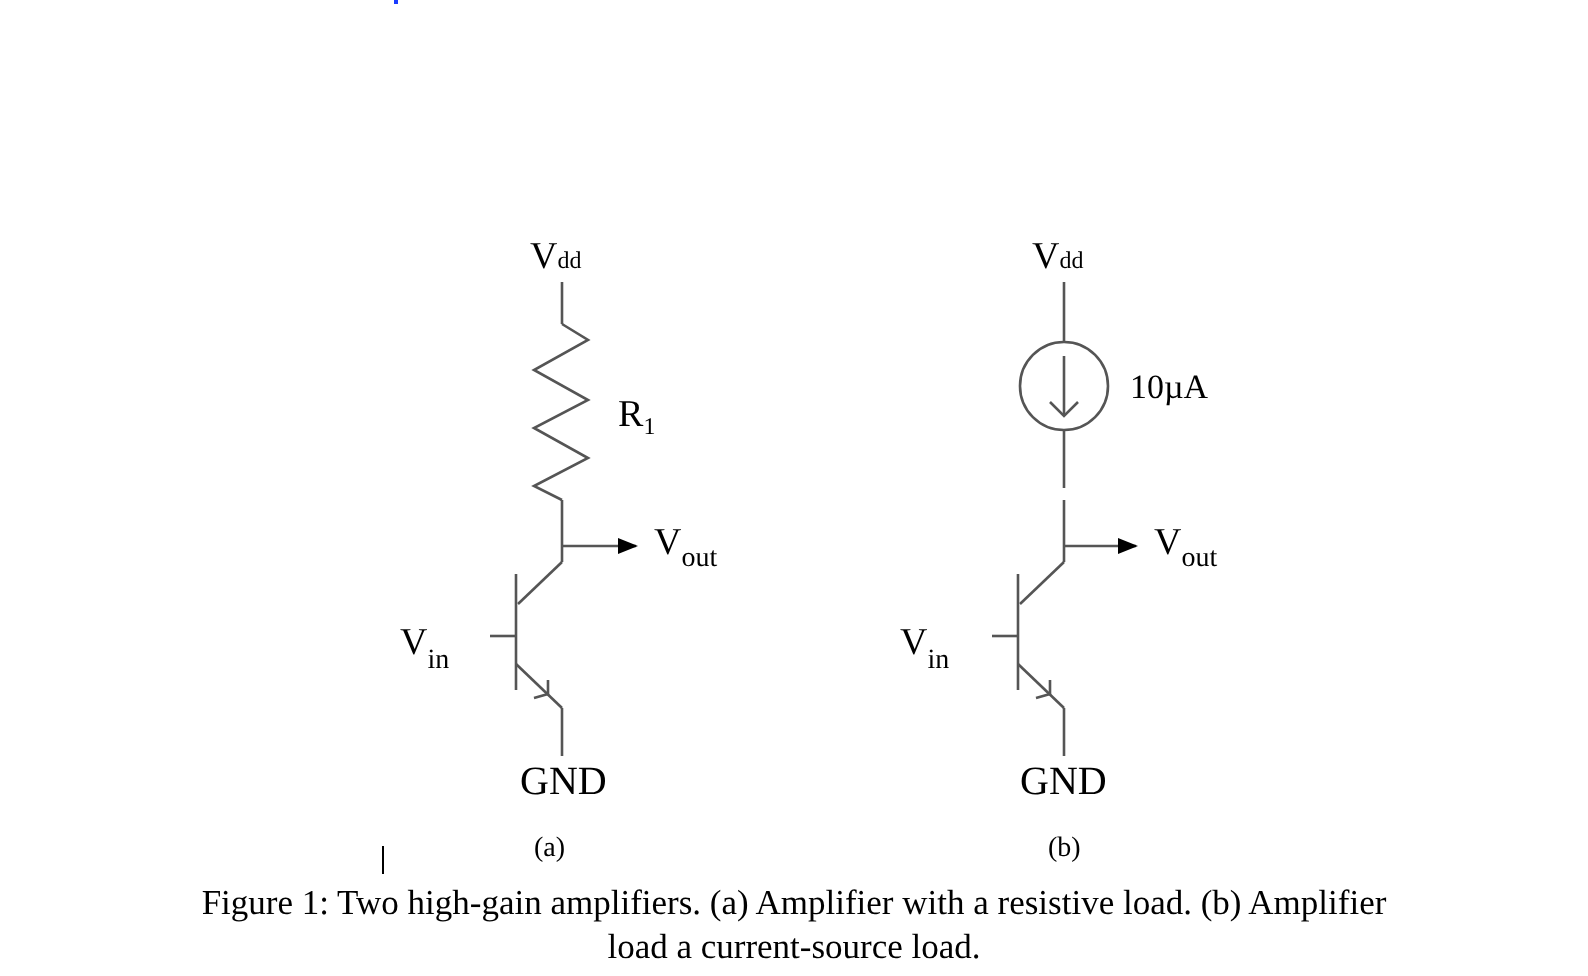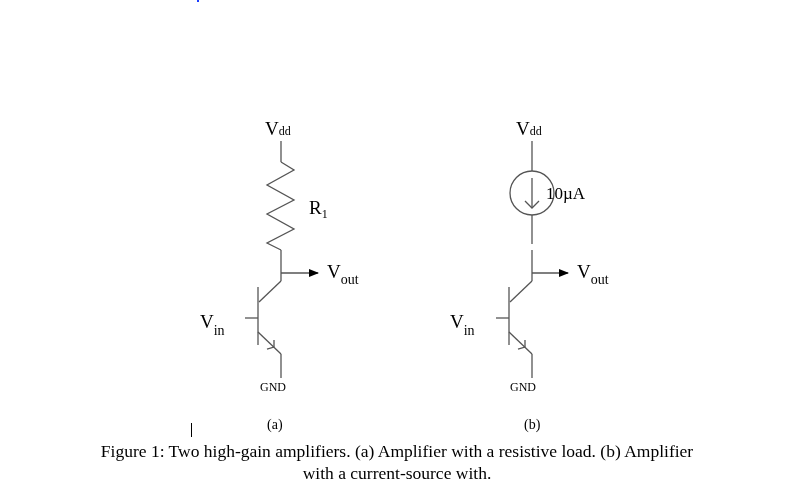--- a/index.html
+++ b/index.html
@@ -2,21 +2,21 @@
 <html><head>
 <meta charset="utf-8">
 <style>
   html, body { margin:0; padding:0; background:#fff; }
   body { width:794px; height:488px; position:relative; overflow:hidden;
          font-family:"Liberation Serif", serif; color:#000; }
   svg { position:absolute; left:0; top:0; }
   .lbl { position:absolute; font-family:Liberation Serif, serif; white-space:nowrap; line-height:1; }
   .main { font-size:19px; }
   .sub { font-size:12px; }
-  .small { font-size:12px; }
+  .small { font-size:20px; }
   .caption { position:absolute; left:0; width:794px; text-align:center;
              font-size:17.5px; line-height:22px; }
   .dot { position:absolute; left:197px; top:0; width:2px; height:2px; background:#1a3cff; }
   .cursor { position:absolute; left:191px; top:423px; width:1px; height:14px; background:#000; }
 </style>
 </head>
 <body>
 
 <div class="dot"></div>
 
@@ -70,28 +70,28 @@
 </div>
 <div class="lbl" style="left:200px; top:312px;">
   <span class="main">V</span><span style="position:relative; top:7px; font-size:14px;">in</span>
 </div>
 <div class="lbl small" style="left:260px; top:381px;">GND</div>
 <div class="lbl" style="left:267px; top:418px; font-size:14px;">(a)</div>
 
 <div class="lbl" style="left:516px; top:119px;">
   <span class="main">V</span><span class="sub">dd</span>
 </div>
-<div class="lbl" style="left:546px; top:185px; font-size:17px;">10µA</div>
+<div class="lbl" style="left:565px; top:185px; font-size:17px;">10µA</div>
 <div class="lbl" style="left:577px; top:262px;">
   <span class="main">V</span><span style="position:relative; top:6px; font-size:14px;">out</span>
 </div>
 <div class="lbl" style="left:450px; top:312px;">
   <span class="main">V</span><span style="position:relative; top:7px; font-size:14px;">in</span>
 </div>
 <div class="lbl small" style="left:510px; top:381px;">GND</div>
 <div class="lbl" style="left:524px; top:418px; font-size:14px;">(b)</div>
 
 <div class="cursor"></div>
 
 <div class="caption" style="top:440px;">
   <div>Figure 1: Two high-gain amplifiers. (a) Amplifier with a resistive load. (b) Amplifier</div>
-  <div>with a current-source with.</div>
+  <div>load a current-source load.</div>
 </div>
 
 </body></html>

